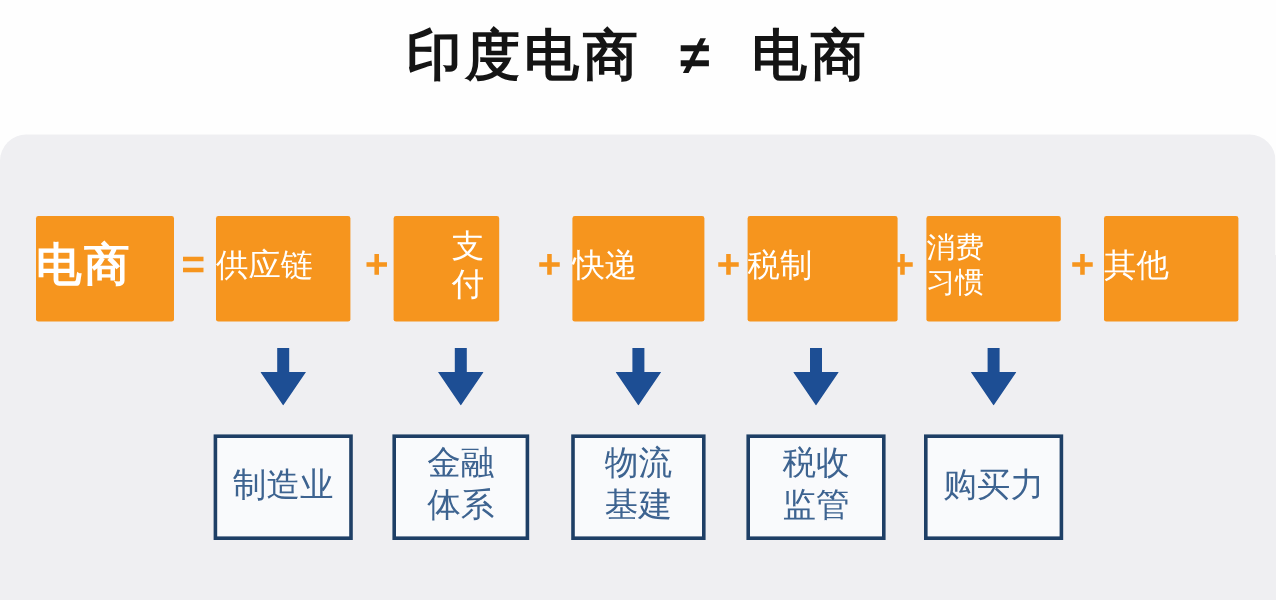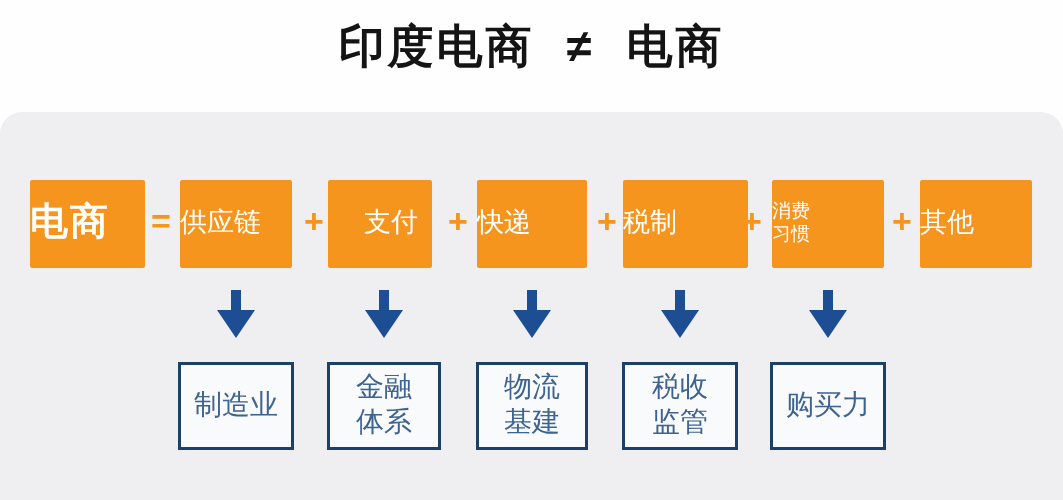--- a/index.html
+++ b/index.html
@@ -36,24 +36,24 @@
   .obox{
     position:absolute;top:180px;height:88px;
     background:var(--orange);color:#ffffff;
     display:flex;align-items:center;justify-content:flex-start;
     text-align:center;font-size:27px;line-height:1.2;
     white-space:pre-line;border-radius:2px;
   }
   .obox.result{font-size:38px;font-weight:bold;letter-spacing:2px;}
   .b1{left:30px;width:115px;}
   .b2{left:180px;width:112px;}
-  .b3{left:328px;width:104px;padding-left:36px;}
+  .b3{left:328px;width:88px;padding-left:36px;}
   .b4{left:477px;width:110px;}
   .b5{left:623px;width:125px;}
-  .b6{left:772px;width:112px;font-size:19px;}
+  .b6{left:772px;width:112px;font-size:24px;}
   .b7{left:920px;width:112px;}
   .op{
     position:absolute;top:180px;height:88px;width:36px;
     display:flex;align-items:center;justify-content:center;
     color:var(--orange);font-size:34px;font-weight:bold;
   }
   .eq{left:143px;}
   .p1{left:296px;}
   .p2{left:440px;}
   .p3{left:589px;}

